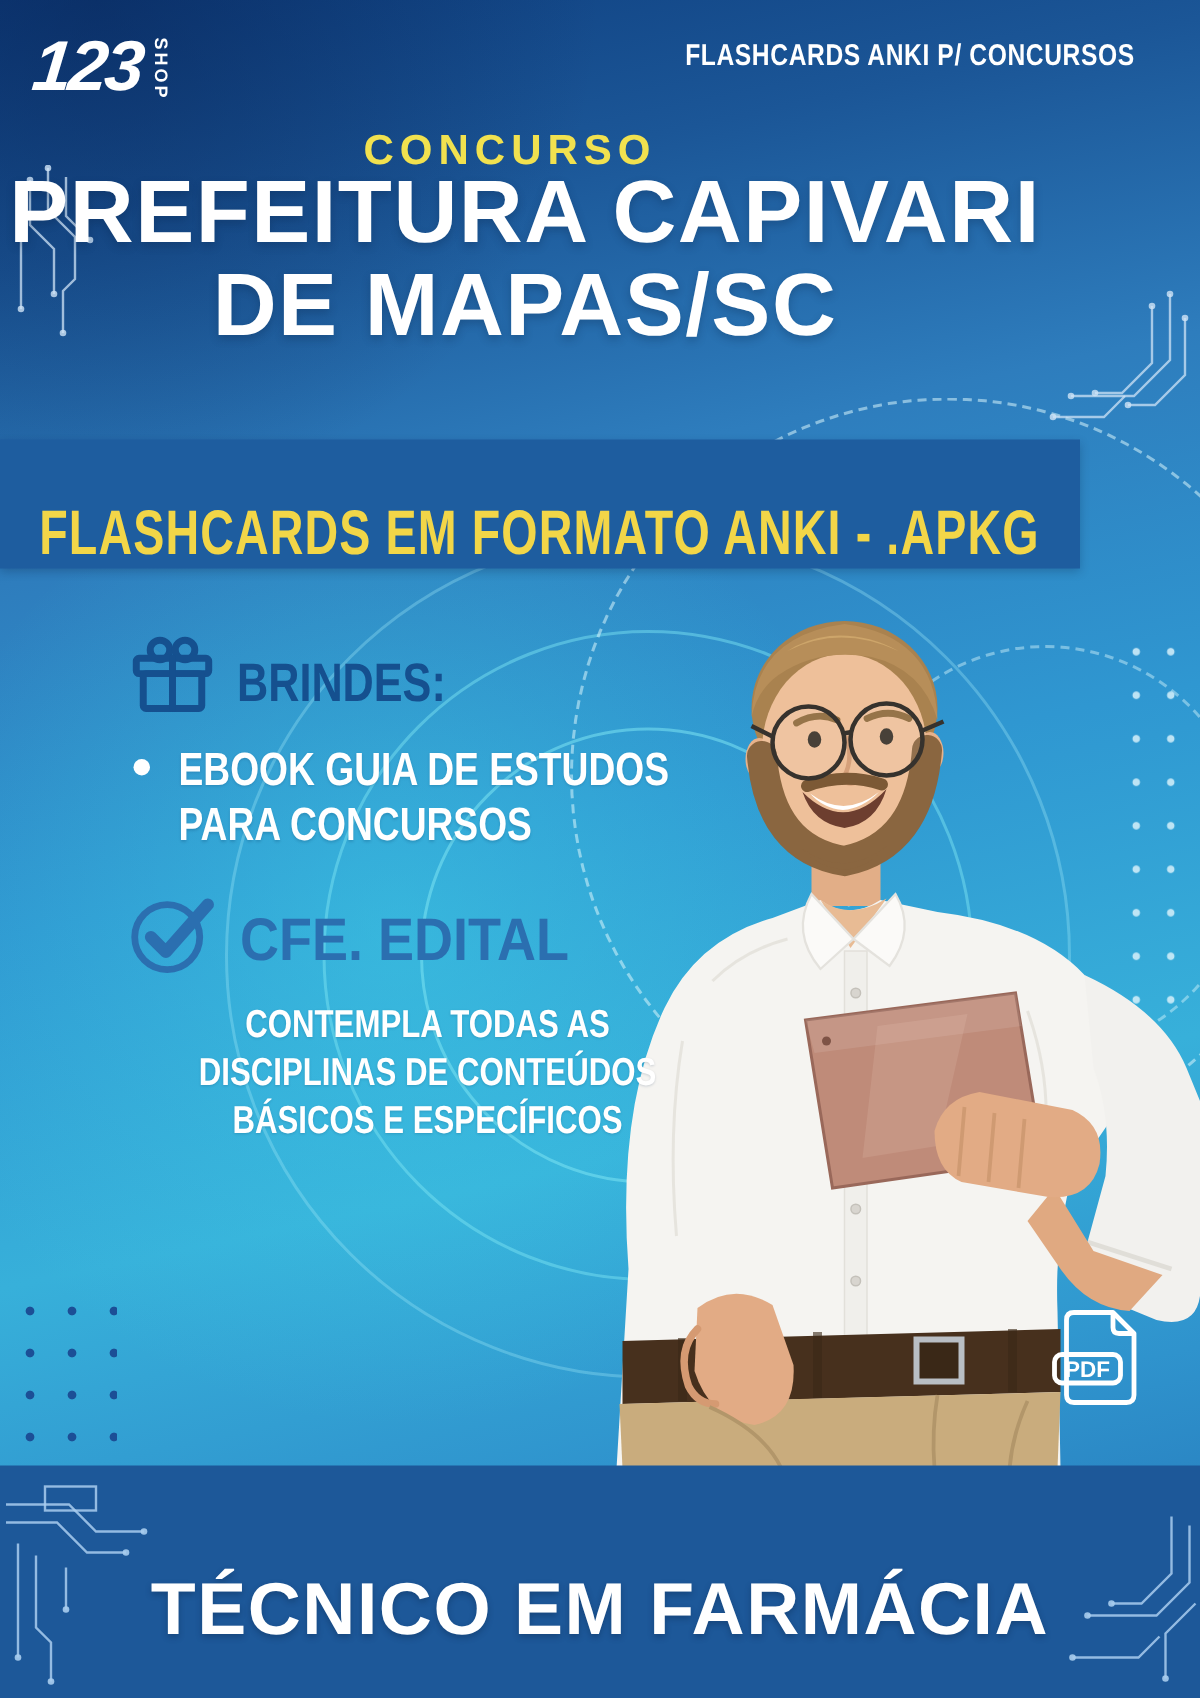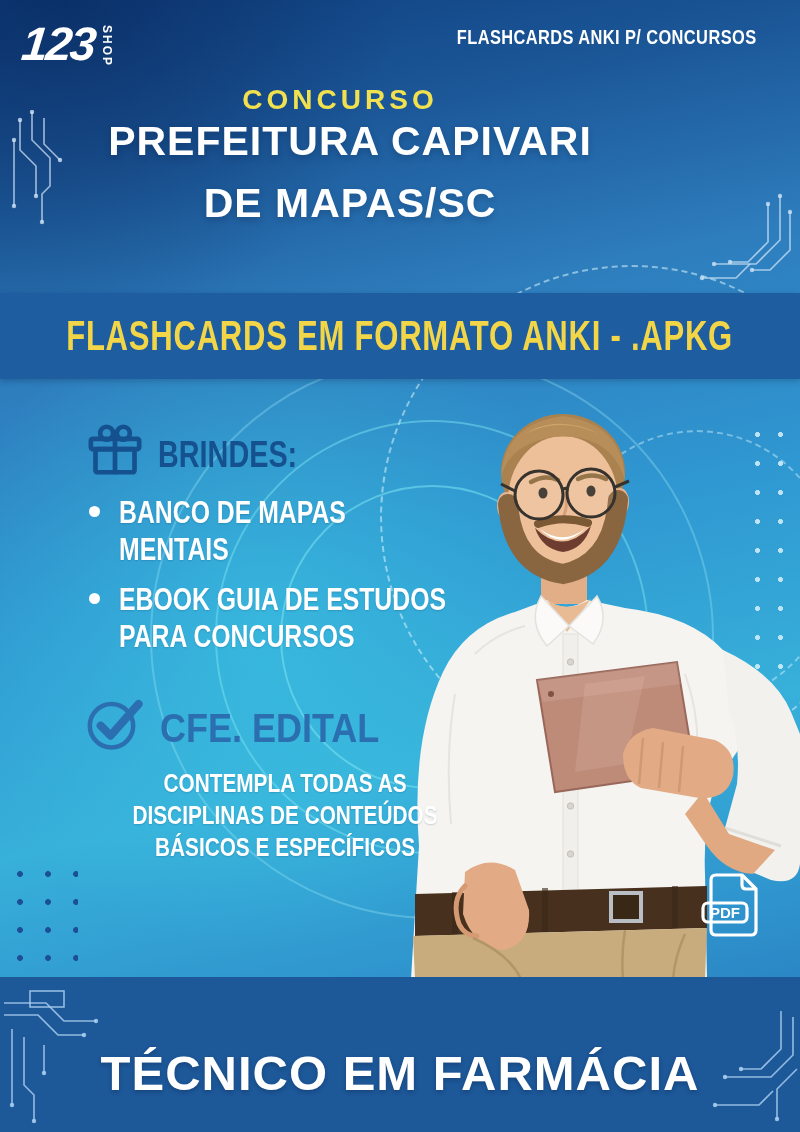--- a/index.html
+++ b/index.html
@@ -27,32 +27,32 @@
     background-image:radial-gradient(circle,#1c4f96 2.6px,transparent 3.2px);
     background-size:28px 28px;}
   .circuit{position:absolute;}
   .circuit path,.circuit rect{fill:none;stroke:#cfe3f6;stroke-width:1.6;opacity:.75;}
   .circuit circle{fill:#cfe3f6;opacity:.8;}
   .logo{position:absolute;left:22px;top:16px;color:#fff;}
   .logo-num{font-size:47px;font-weight:bold;font-style:italic;letter-spacing:-2px;display:inline-block;transform:skewX(-6deg);}
   .logo-word{position:absolute;left:92px;top:9px;font-size:12px;font-weight:bold;letter-spacing:2px;transform:rotate(90deg);transform-origin:left top;}
   .tagline{position:absolute;top:26px;right:44px;color:#fff;font-size:20px;font-weight:bold;letter-spacing:.5px;transform:scaleX(.82);transform-origin:right center;white-space:nowrap;}
   .kicker{position:absolute;top:84px;width:680px;text-align:center;color:#f1e14f;font-size:28px;font-weight:bold;letter-spacing:4px;}
-  .title{position:absolute;top:110px;width:700px;text-align:center;color:#fff;font-weight:bold;font-size:41px;line-height:62px;letter-spacing:1px;text-shadow:0 3px 6px rgba(8,30,62,.25);}
-  .banner{position:absolute;top:293px;left:0;width:800px;height:86px;background:#1e5d9f;display:flex;align-items:center;justify-content:center;box-shadow:0 2px 6px rgba(6,28,60,.25);}
+  .title{position:absolute;top:110px;width:700px;text-align:center;color:#fff;font-weight:bold;font-size:59px;line-height:62px;letter-spacing:1px;text-shadow:0 3px 6px rgba(8,30,62,.25);}
+  .banner{position:absolute;top:293px;left:0;width:720px;height:86px;background:#1e5d9f;display:flex;align-items:flex-end;justify-content:center;box-shadow:0 2px 6px rgba(6,28,60,.25);}
   .banner span{color:#f2d648;font-size:42px;font-weight:bold;letter-spacing:1px;white-space:nowrap;transform:scaleX(.74);}
   .content{position:absolute;left:86px;top:424px;width:390px;z-index:3;}
   .sec-head{display:flex;align-items:flex-end;gap:14px;}
   .sec-head h2{margin:0;font-size:36px;font-weight:bold;color:#15508f;transform:scaleX(.8);transform-origin:left center;white-space:nowrap;}
   .sec-head.edital h2{color:#2b6fb0;font-size:40px;transform:scaleX(.9);}
   .gift-list{list-style:none;margin:18px 0 0 0;padding:0;}
   .gift-list li{position:relative;padding-left:33px;margin-bottom:13px;}
   .gift-list li::before{content:"";position:absolute;left:3px;top:12px;width:11px;height:11px;border-radius:50%;background:#fff;}
   .gift-list li span{display:inline-block;color:#fff;font-weight:bold;font-size:31px;line-height:37px;white-space:pre-line;transform:scaleX(.8);transform-origin:left top;width:125%;text-shadow:0 1px 2px rgba(0,40,80,.18);}
-  .edital-wrap{margin-top:40px;}
+  .edital-wrap{margin-top:26px;}
   .edital-desc{margin:16px 0 0 8px;text-align:center;}
   .edital-desc span{display:inline-block;color:#fff;font-weight:bold;font-size:26px;line-height:32px;white-space:pre-line;transform:scaleX(.8);transform-origin:left top;width:125%;text-shadow:0 1px 2px rgba(0,40,80,.18);}
   .man{position:absolute;left:385px;top:394px;width:415px;height:585px;z-index:2;}
   .pdf{position:absolute;left:700px;top:872px;z-index:3;}
   .pdf text{font-family:"Liberation Sans",sans-serif;font-weight:bold;font-size:15px;fill:#fff;}
   .footer{position:absolute;left:0;top:977px;width:800px;height:155px;background:#1d5899;z-index:5;display:flex;align-items:center;justify-content:center;}
   .footer span{color:#fff;font-size:49px;font-weight:bold;letter-spacing:1px;text-shadow:0 2px 4px rgba(6,26,56,.3);margin-top:36px;}
   .fcircuit path,.fcircuit rect{fill:none;stroke:#a9cdee;stroke-width:1.6;opacity:.85;}
   .fcircuit circle{fill:#a9cdee;opacity:.9;}
 </style>
@@ -185,22 +185,20 @@
           <circle cx="22" cy="10" r="7"></circle>
             <circle cx="40" cy="10" r="7"></circle>
           <rect x="5" y="16" width="52" height="11" rx="2"></rect>
           <rect x="10" y="27" width="42" height="25" rx="2"></rect>
           <path d="M31,16 V52"></path>
         </g>
       </svg>
       <h2>BRINDES:</h2>
     </div>
     <ul class="gift-list">
-      <li><span>BANCO DE MAPAS
-MENTAIS</span></li>
       <li><span>EBOOK GUIA DE ESTUDOS
 PARA CONCURSOS</span></li>
     </ul>
     <div class="edital-wrap">
       <div class="sec-head edital">
         <svg width="60" height="56" viewBox="0 0 66 62">
           <circle cx="28" cy="34" r="24" fill="none" stroke="#2b6fb0" stroke-width="5"></circle>
           <path d="M16,34 L27,45 L58,10" fill="none" stroke="#2b6fb0" stroke-width="9" stroke-linecap="round" stroke-linejoin="round"></path>
         </svg>
         <h2>CFE. EDITAL</h2>

